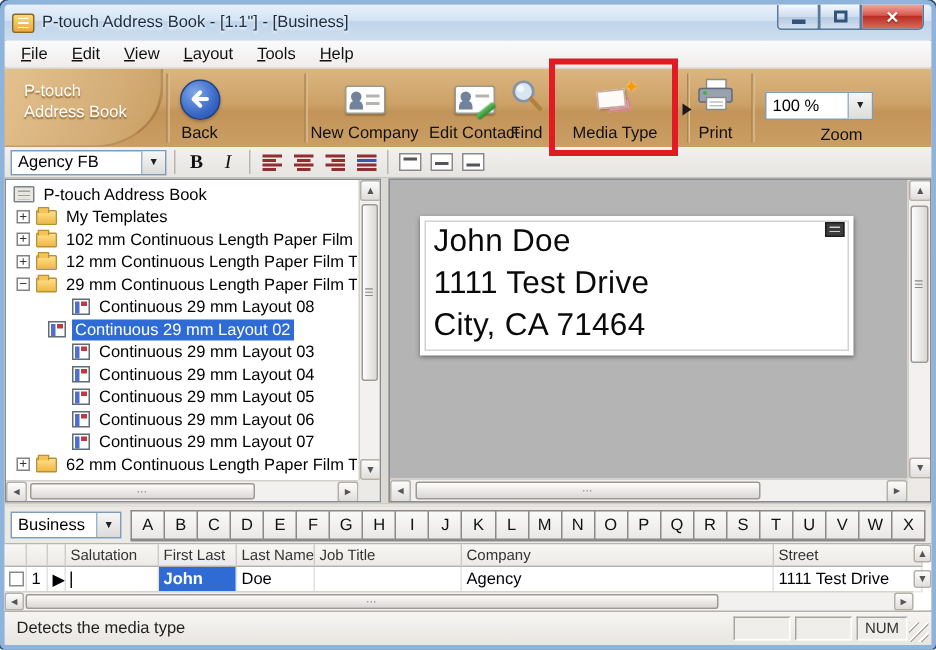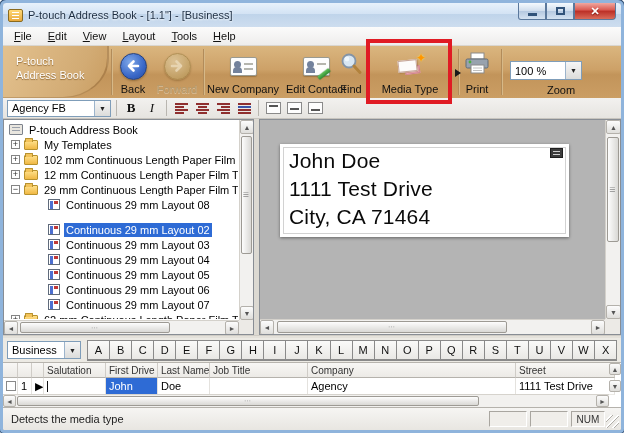--- a/index.html
+++ b/index.html
@@ -115,21 +115,21 @@
   .alpha-tabs { position:absolute; left:84px; right:4px; top:2px; height:21px; display:flex; border-bottom:1px solid #8a8a8a; }
   .alpha-tab { flex:1; border:1px solid #8a8a8a; border-right:none; background:linear-gradient(#fafaf9,#e9e8e5); font-size:11px; color:#111; display:flex; align-items:center; justify-content:center; }
   .alpha-tab:last-child { border-right:1px solid #8a8a8a; }
   
   .table-area { height:45px; background:#fff; position:relative; border-top:1px solid #b7b4ae; }
   .thead, .tbody-row { display:flex; }
   .thead .cell { height:15px; background:linear-gradient(#f8f7f5,#eceae6); border-right:1px solid #cfccc7; border-bottom:1px solid #b5b2ac;
     font-size:10px; color:#333; padding-left:3px; display:flex; align-items:center; overflow:hidden; white-space:nowrap; }
   .tbody-row .cell { height:17px; background:#fff; border-right:1px solid #e4e2de; border-bottom:1px solid #eceae6;
     font-size:11px; color:#000; padding-left:3px; display:flex; align-items:center; overflow:hidden; white-space:nowrap; }
-  .tbody-row .cell.selcell { background:#3b6fd4; color:#fff; }
+  .tbody-row .cell.selcell { background:#3b6fd4; color:#fff;font-weight:bold; }
   .cb { width:10px; height:10px; border:1px solid #8a8a8a; background:#fff; }
   .rowmark { color:#111; font-size:8px; }
   .caret { width:1px; height:11px; background:#111; }
   .tb-vscroll { position:absolute; right:0; top:0; width:12px; height:32px; }
   .tb-vscroll .sb-btn { width:12px; height:12px; }
   .tb-hscroll { position:absolute; left:0; bottom:0; right:12px; height:13px; background:#f2f1ef; border-top:1px solid #d6d3cd; }
   
   .statusbar { height:23px; background:linear-gradient(#f6f5f3,#e8e6e1); border-top:1px solid #b5b2ac; position:relative; display:flex; align-items:center; }
   .status-msg { font-size:11px; color:#222; padding-left:8px; }
   .status-right { position:absolute; right:16px; top:3px; display:flex; gap:3px; }
@@ -179,30 +179,20 @@
       <span class="ic">
           <span class="navcirc">
         <svg width="16" height="16" viewBox="0 0 16 16">
               <path d="M13 8 H4 M4 8 L8.5 3.5 M4 8 L8.5 12.5" stroke="#fff" stroke-width="2.6" fill="none" stroke-linecap="round"></path>
             </svg>
       </span>
         </span>
       <span class="lb">Back</span>
     </div>
 
-    <div class="tb-btn disabled" style="left:150px;width:48px">
-      <span class="ic">
-          <span class="navcirc fwd">
-        <svg width="16" height="16" viewBox="0 0 16 16">
-              <path d="M3 8 H12 M12 8 L7.5 3.5 M12 8 L7.5 12.5" stroke="#efe4c8" stroke-width="2.6" fill="none" stroke-linecap="round"></path>
-            </svg>
-      </span>
-        </span>
-      <span class="lb">Forward</span>
-    </div>
 
     <div class="tb-sep" style="left:200px"></div>
 
     <div class="tb-btn" style="left:204px;width:72px">
       <span class="ic">
           <span class="card-ic">
         <span class="person"></span>
             <span class="body"></span>
             <span class="ln1"></span>
             <span class="ln2"></span>
@@ -371,21 +361,21 @@
           <div class="trow" style="padding-left: 6px;">
             <span class="expander">−</span>
             <span class="ticon folder"></span>
             <span class="tlabel">29 mm Continuous Length Paper Film Tape</span>
           </div>
           <div class="trow" style="padding-left: 30px;">
             <span style="width: 13px; flex: 0 0 auto;"></span>
             <span class="ticon layout"></span>
             <span class="tlabel">Continuous 29 mm Layout 08</span>
           </div>
-          <div class="trow" style="padding-left: 30px; margin-top: 10px;">
+          <div class="trow" style="padding-left: 14px;">
             <span style="width: 13px; flex: 0 0 auto;"></span>
             <span class="ticon layout"></span>
             <span class="tlabel sel" style="background: rgb(46, 107, 213);">Continuous 29 mm Layout 02</span>
           </div>
           <div class="trow" style="padding-left: 30px;">
             <span style="width: 13px; flex: 0 0 auto;"></span>
             <span class="ticon layout"></span>
             <span class="tlabel">Continuous 29 mm Layout 03</span>
           </div>
           <div class="trow" style="padding-left: 30px;">
@@ -489,21 +479,21 @@
         <span class="alpha-tab">X</span>
       </div>
   </div>
 
   <div class="table-area">
     <div class="thead" id="thead">
         <span class="cell" style="width: 15px; flex: 0 0 auto;"></span>
         <span class="cell" style="width: 14px; flex: 0 0 auto;"></span>
         <span class="cell" style="width: 12px; flex: 0 0 auto;"></span>
         <span class="cell" style="width: 62px; flex: 0 0 auto;">Salutation</span>
-        <span class="cell" style="width: 52px; flex: 0 0 auto;">First Drive</span>
+        <span class="cell" style="width: 52px; flex: 0 0 auto;">First Last</span>
         <span class="cell" style="width: 52px; flex: 0 0 auto;">Last Name</span>
         <span class="cell" style="width: 98px; flex: 0 0 auto;">Job Title</span>
         <span class="cell" style="width: 208px; flex: 0 0 auto;">Company</span>
         <span class="cell" style="width: 99px; flex: 0 0 auto;">Street</span>
       </div>
     <div id="tbody">
         <div class="tbody-row">
           <span class="cell" style="width: 15px; flex: 0 0 auto;">
             <span class="cb"></span>
           </span>

